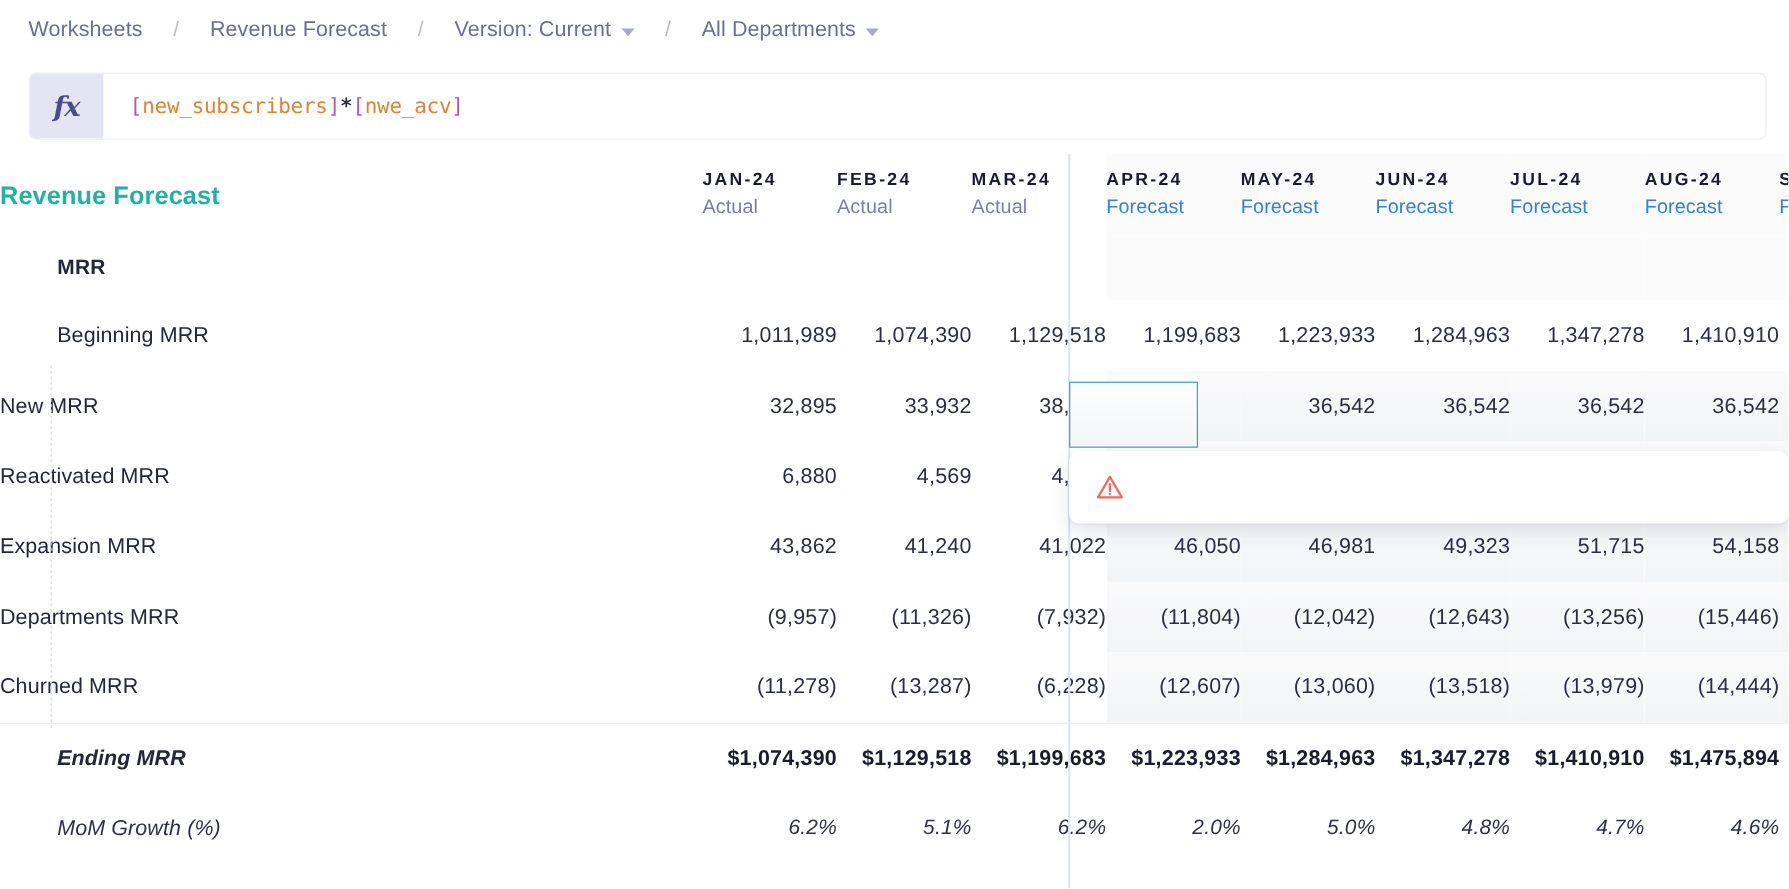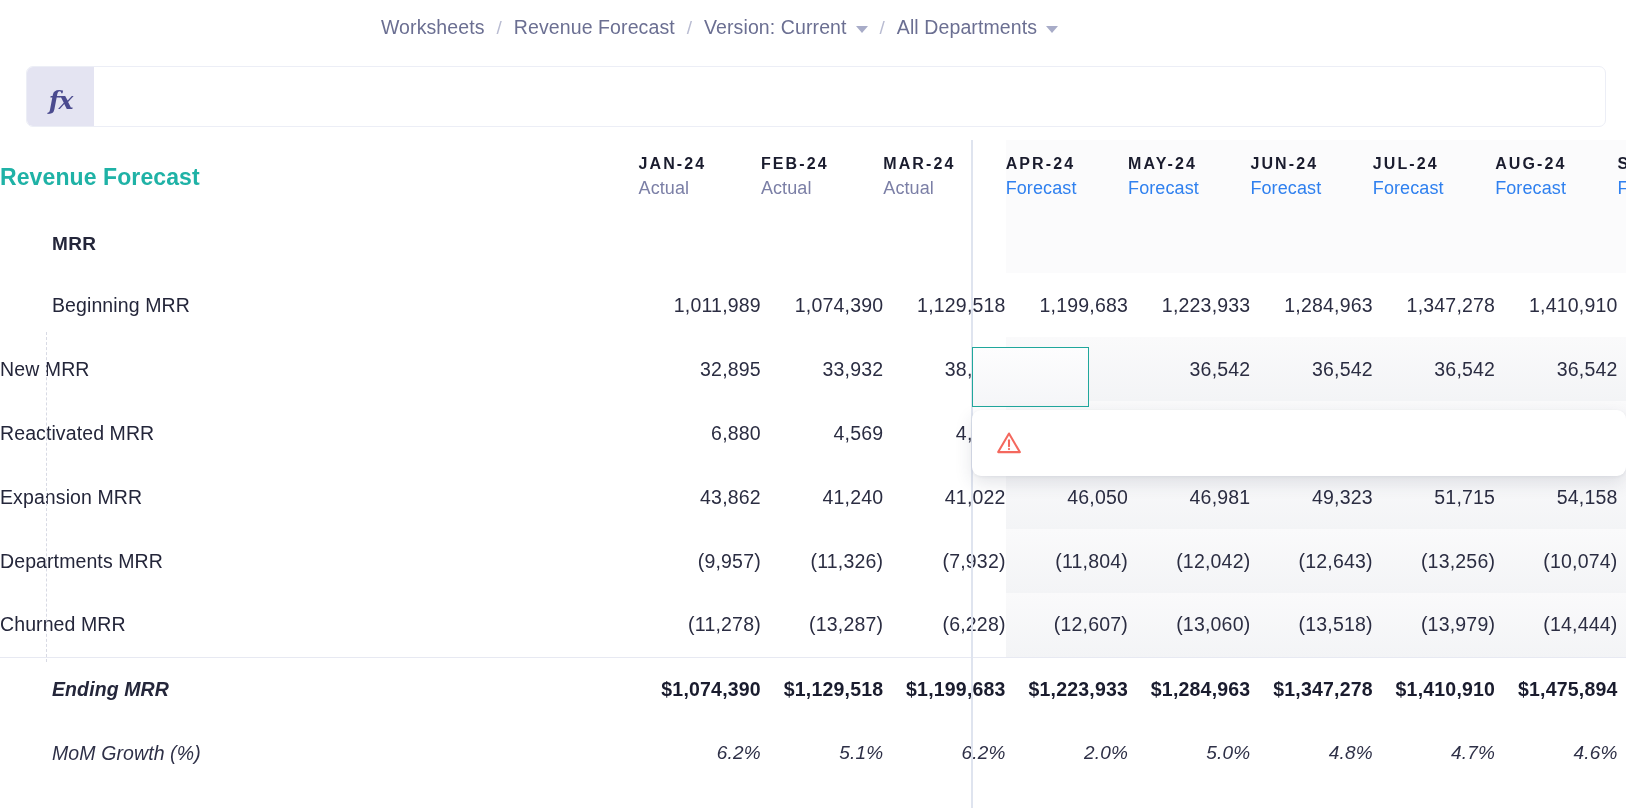--- a/index.html
+++ b/index.html
@@ -24,22 +24,21 @@
 
   
   .breadcrumb-bar {
     position: absolute;
     left: 0; top: 0;
     width: 1413px;
     height: 55px;
     display: flex;
     align-items: center;
     padding-left: 26px;
-    gap: 0px;
-    justify-content: center;
+    gap: 16px;
   }
   .crumb {
     font-size: 19.5px;
     color: #6b6f92;
     letter-spacing: 0.1px;
     white-space: nowrap;
   }
   .crumb-sep {
     font-size: 19px;
     color: #b9bcd2;
@@ -88,21 +87,20 @@
     position: absolute;
     left: 26px; top: 66px;
     width: 1580px;
     height: 61px;
     background: #ffffff;
     border: 1px solid #eceef6;
     border-radius: 7px;
     display: flex;
     align-items: stretch;
     overflow: hidden;
-    flex-direction: column;
   }
   .fx-box {
     width: 67px;
     background: #e4e4f2;
     display: flex;
     align-items: center;
     justify-content: center;
     flex: 0 0 67px;
   }
   .fx-glyph {
@@ -455,21 +453,21 @@
 
         <tr class="r">
           <td class="lbl indent2">Departments MRR</td>
           <td class="num">(9,957)</td>
           <td class="num">(11,326)</td>
           <td class="num">(7,932)</td>
           <td class="num band-forecast">(11,804)</td>
           <td class="num band-forecast">(12,042)</td>
           <td class="num band-forecast">(12,643)</td>
           <td class="num band-forecast">(13,256)</td>
-          <td class="num band-forecast">(10,074)</td>
+          <td class="num band-forecast">(15,446)</td>
           <td class="num band-forecast">(14,545)</td>
         </tr>
 
         <tr class="r">
           <td class="lbl indent2">Churned MRR</td>
           <td class="num">(11,278)</td>
           <td class="num">(13,287)</td>
           <td class="num">(6,228)</td>
           <td class="num band-forecast">(12,607)</td>
           <td class="num band-forecast">(13,060)</td>

